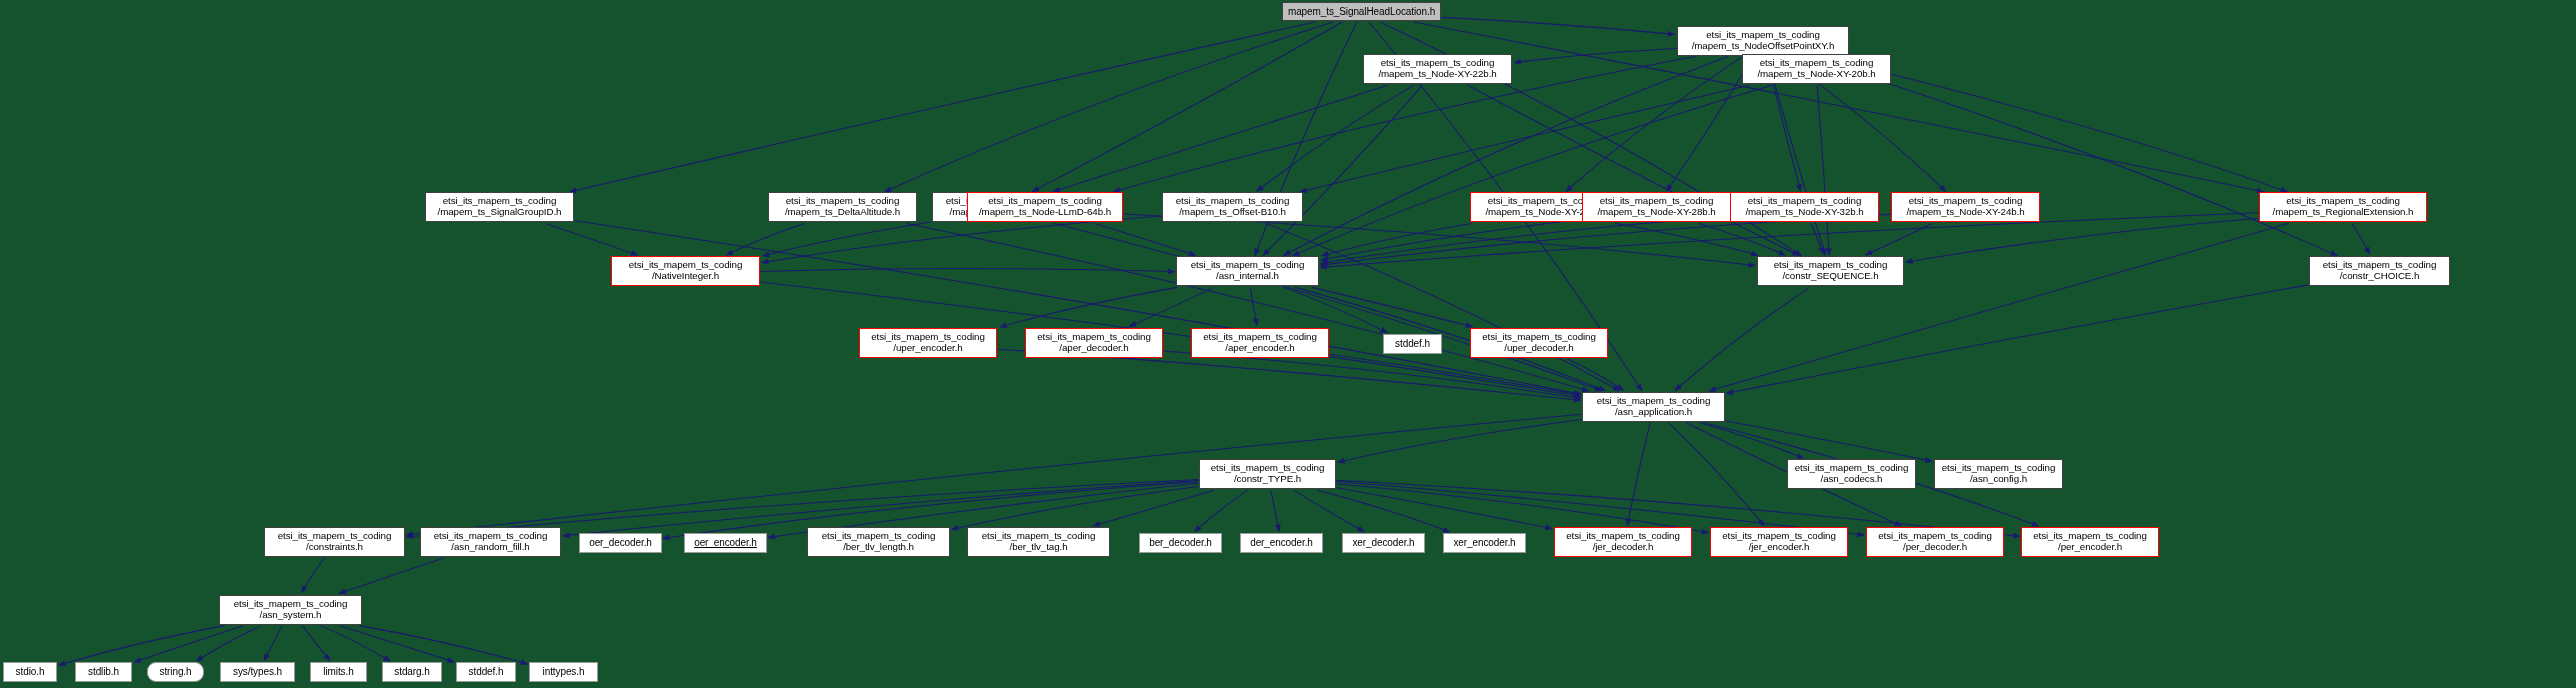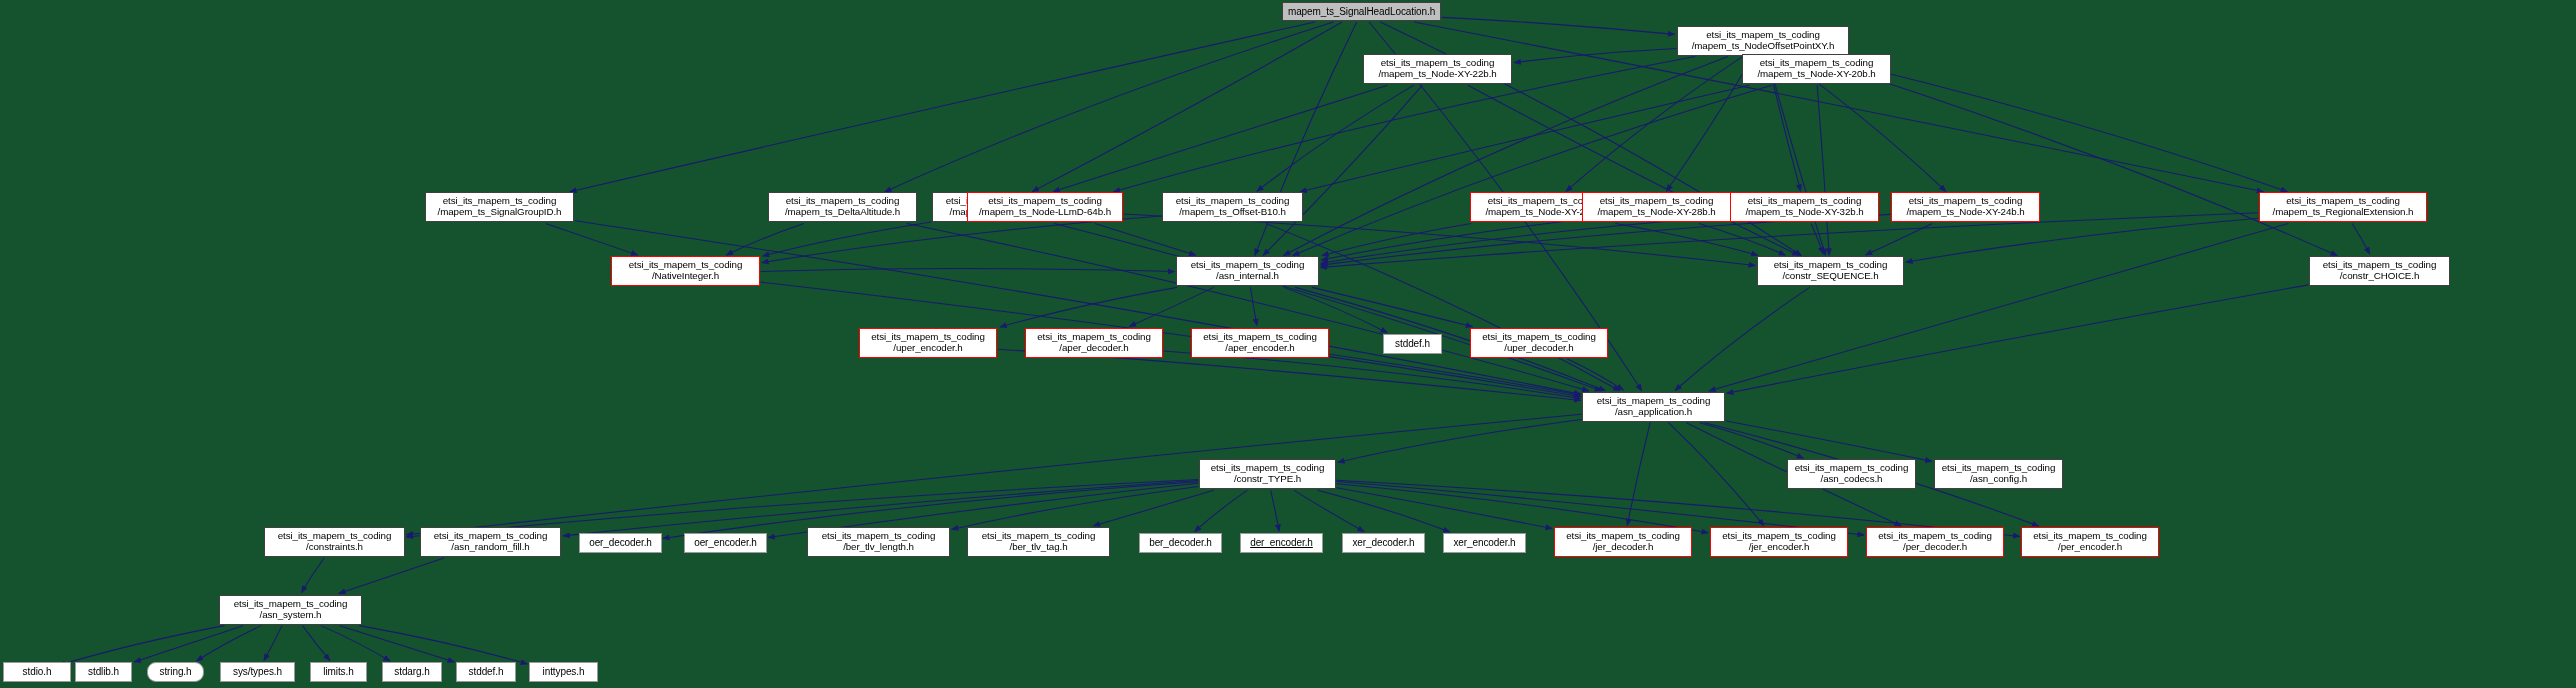--- a/index.html
+++ b/index.html
@@ -279,35 +279,35 @@
         <span class="ln">etsi_its_mapem_ts_coding</span>
         <span class="ln">/constraints.h</span>
       </div>
       <div class="node two-line" style="left: 420px; top: 527px; width: 141px; height: 30px; font-size: 9.8px;">
         <span class="ln">etsi_its_mapem_ts_coding</span>
         <span class="ln">/asn_random_fill.h</span>
       </div>
       <div class="node one-line grayline" style="left: 579px; top: 533px; width: 83px; height: 19.5px; font-size: 10px;">
         <span class="ln">oer_decoder.h</span>
       </div>
-      <div class="node one-line grayline" style="left: 684px; top: 533px; width: 83px; height: 19.5px; font-size: 10px;">
+      <div class="node one-line grayline" style="left: 684px; top: 533px; width: 83px; height: 19.5px; font-size: 10px; text-decoration: underline;">
         <span class="ln">oer_encoder.h</span>
       </div>
       <div class="node two-line" style="left: 807px; top: 527px; width: 143px; height: 30px; font-size: 9.8px;">
         <span class="ln">etsi_its_mapem_ts_coding</span>
         <span class="ln">/ber_tlv_length.h</span>
       </div>
       <div class="node two-line" style="left: 967px; top: 527px; width: 143px; height: 30px; font-size: 9.8px;">
         <span class="ln">etsi_its_mapem_ts_coding</span>
         <span class="ln">/ber_tlv_tag.h</span>
       </div>
       <div class="node one-line grayline" style="left: 1139px; top: 533px; width: 83px; height: 19.5px; font-size: 10px;">
         <span class="ln">ber_decoder.h</span>
       </div>
-      <div class="node one-line grayline" style="left: 1240px; top: 533px; width: 83px; height: 19.5px; font-size: 10px; text-decoration: underline;">
+      <div class="node one-line grayline" style="left: 1240px; top: 533px; width: 83px; height: 19.5px; font-size: 10px;">
         <span class="ln">der_encoder.h</span>
       </div>
       <div class="node one-line grayline" style="left: 1342px; top: 533px; width: 83px; height: 19.5px; font-size: 10px;">
         <span class="ln">xer_decoder.h</span>
       </div>
       <div class="node one-line grayline" style="left: 1443px; top: 533px; width: 83px; height: 19.5px; font-size: 10px; text-align: center;">
         <span class="ln">xer_encoder.h</span>
       </div>
       <div class="node two-line redbox" style="left: 1554px; top: 527px; width: 138px; height: 30px; font-size: 9.8px;">
         <span class="ln">etsi_its_mapem_ts_coding</span>
@@ -322,21 +322,21 @@
         <span class="ln">/per_decoder.h</span>
       </div>
       <div class="node two-line redbox" style="left: 2021px; top: 527px; width: 138px; height: 30px; font-size: 9.8px;">
         <span class="ln">etsi_its_mapem_ts_coding</span>
         <span class="ln">/per_encoder.h</span>
       </div>
       <div class="node two-line" style="left: 219px; top: 595px; width: 143px; height: 30px; font-size: 9.8px;">
         <span class="ln">etsi_its_mapem_ts_coding</span>
         <span class="ln">/asn_system.h</span>
       </div>
-      <div class="node one-line grayline" style="left: 3px; top: 662px; width: 68px; height: 19.5px; font-size: 10px;">
+      <div class="node one-line grayline" style="left: 3px; top: 662px; width: 54px; height: 19.5px; font-size: 10px;">
         <span class="ln">stdio.h</span>
       </div>
       <div class="node one-line grayline" style="left: 75px; top: 662px; width: 57px; height: 19.5px; font-size: 10px;">
         <span class="ln">stdlib.h</span>
       </div>
       <div class="node one-line grayline" style="left: 147px; top: 662px; width: 57px; height: 19.5px; font-size: 10px; border-radius: 9px;">
         <span class="ln">string.h</span>
       </div>
       <div class="node one-line grayline" style="left: 220px; top: 662px; width: 75px; height: 19.5px; font-size: 10px;">
         <span class="ln">sys/types.h</span>

